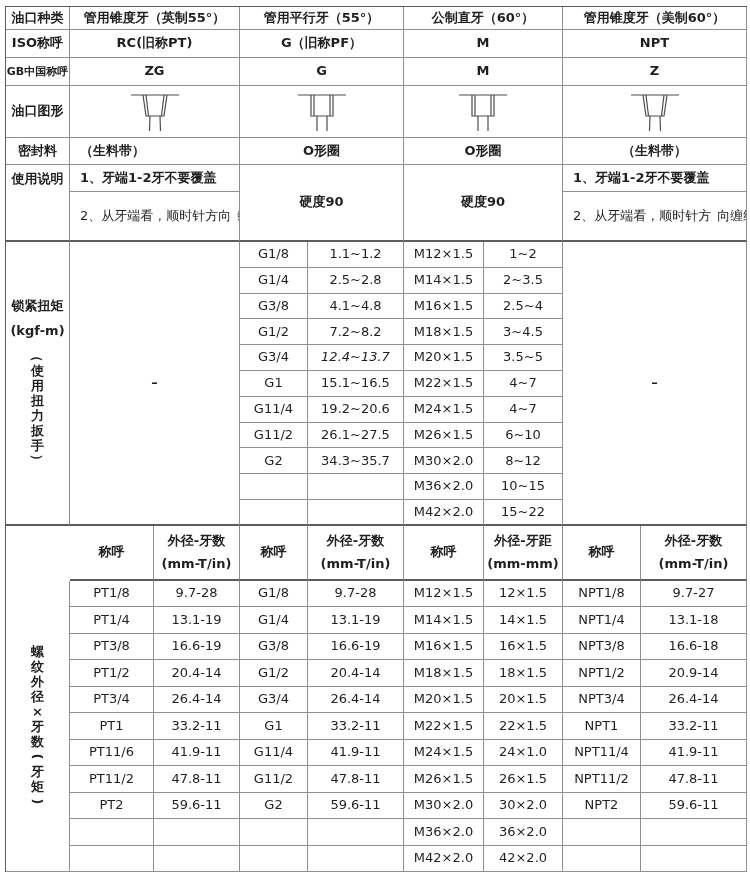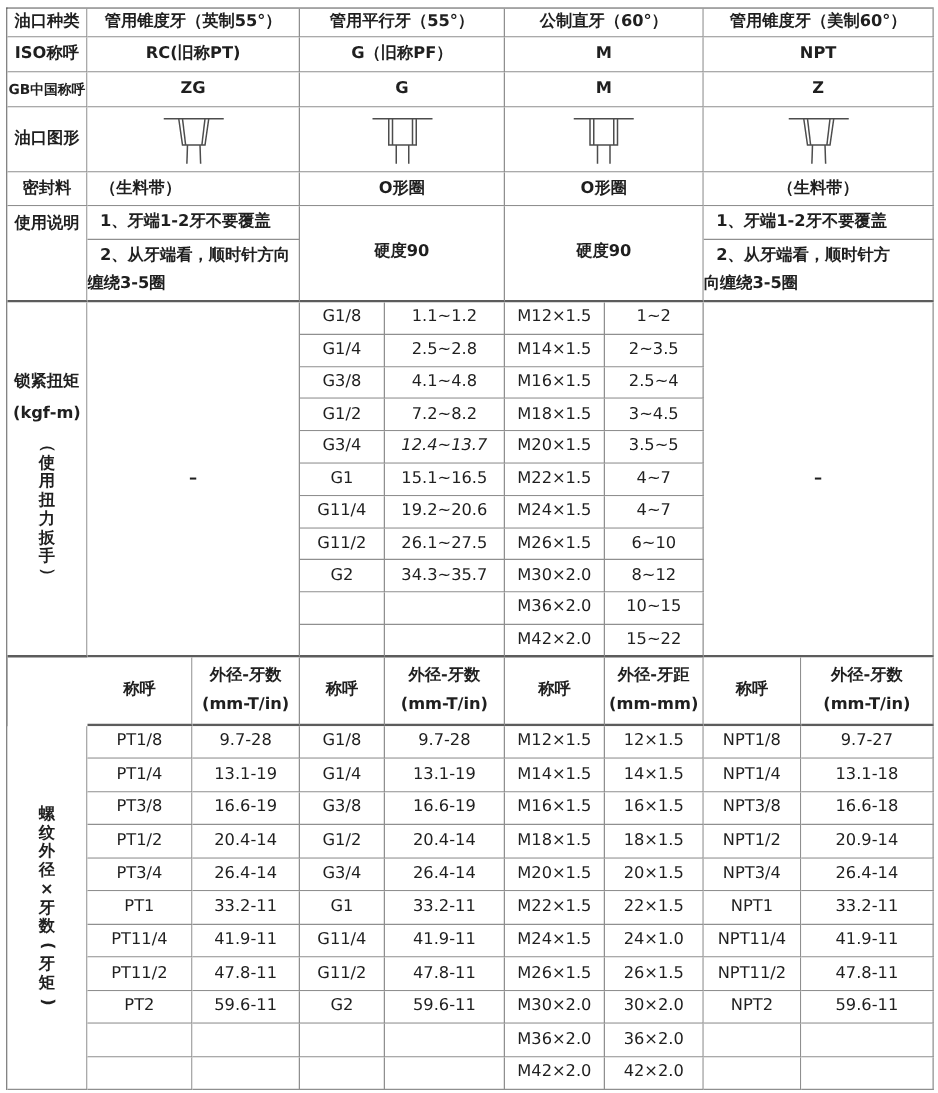--- a/index.html
+++ b/index.html
@@ -30,21 +30,21 @@
     font-size:13px;line-height:1.25;
     overflow:hidden;white-space:nowrap;
     background:var(--bg);
   }
   .bold{font-weight:700;}
   .fit{font-size:11px;font-weight:700;}
   .left{justify-content:flex-start;padding-left:10px;}
   .top{align-items:flex-start;padding-top:6px;}
   .sec{border-bottom:2px solid var(--lnd);}
   .d{font-weight:400;}
-  .u2{width:100%;display:flex;flex-direction:column;gap:6px;font-weight:700;}
+  .u2{width:100%;display:flex;flex-direction:row;gap:6px;font-weight:400;}
   .u2 .l1{text-align:left;padding-left:10px;}
   .u2 .l2{text-align:left;}
   .h2{display:flex;flex-direction:column;align-items:center;gap:7px;font-weight:700;}
   .tlabel{display:flex;flex-direction:column;align-items:center;gap:9px;font-weight:700;}
   .vtext{display:flex;flex-direction:column;align-items:center;font-weight:700;}
   .vtext span{display:block;height:15px;line-height:15px;text-align:center;font-size:13px;}
   .vtext span.rot{transform:rotate(90deg);}
   .dash{font-weight:700;}
   svg.port{display:block;}
   svg.port path, svg.port line{stroke:#4d4d4d;stroke-width:1.2;fill:none;}
@@ -287,21 +287,21 @@
     <div class="c d" style="grid-area: 25 / 8 / 26 / 9;">NPT3/4</div>
     <div class="c d" style="grid-area: 25 / 9 / 26 / 10;">26.4-14</div>
     <div class="c d" style="grid-area: 26 / 2 / 27 / 3;">PT1</div>
     <div class="c d" style="grid-area: 26 / 3 / 27 / 4;">33.2-11</div>
     <div class="c d" style="grid-area: 26 / 4 / 27 / 5;">G1</div>
     <div class="c d" style="grid-area: 26 / 5 / 27 / 6;">33.2-11</div>
     <div class="c d" style="grid-area: 26 / 6 / 27 / 7;">M22×1.5</div>
     <div class="c d" style="grid-area: 26 / 7 / 27 / 8;">22×1.5</div>
     <div class="c d" style="grid-area: 26 / 8 / 27 / 9;">NPT1</div>
     <div class="c d" style="grid-area: 26 / 9 / 27 / 10;">33.2-11</div>
-    <div class="c d" style="grid-area: 27 / 2 / 28 / 3;">PT11/4</div>
+    <div class="c d" style="grid-area: 27 / 2 / 28 / 3;">PT11/6</div>
     <div class="c d" style="grid-area: 27 / 3 / 28 / 4;">41.9-11</div>
     <div class="c d" style="grid-area: 27 / 4 / 28 / 5;">G11/4</div>
     <div class="c d" style="grid-area: 27 / 5 / 28 / 6;">41.9-11</div>
     <div class="c d" style="grid-area: 27 / 6 / 28 / 7;">M24×1.5</div>
     <div class="c d" style="grid-area: 27 / 7 / 28 / 8;">24×1.0</div>
     <div class="c d" style="grid-area: 27 / 8 / 28 / 9;">NPT11/4</div>
     <div class="c d" style="grid-area: 27 / 9 / 28 / 10;">41.9-11</div>
     <div class="c d" style="grid-area: 28 / 2 / 29 / 3;">PT11/2</div>
     <div class="c d" style="grid-area: 28 / 3 / 29 / 4;">47.8-11</div>
     <div class="c d" style="grid-area: 28 / 4 / 29 / 5;">G11/2</div>

